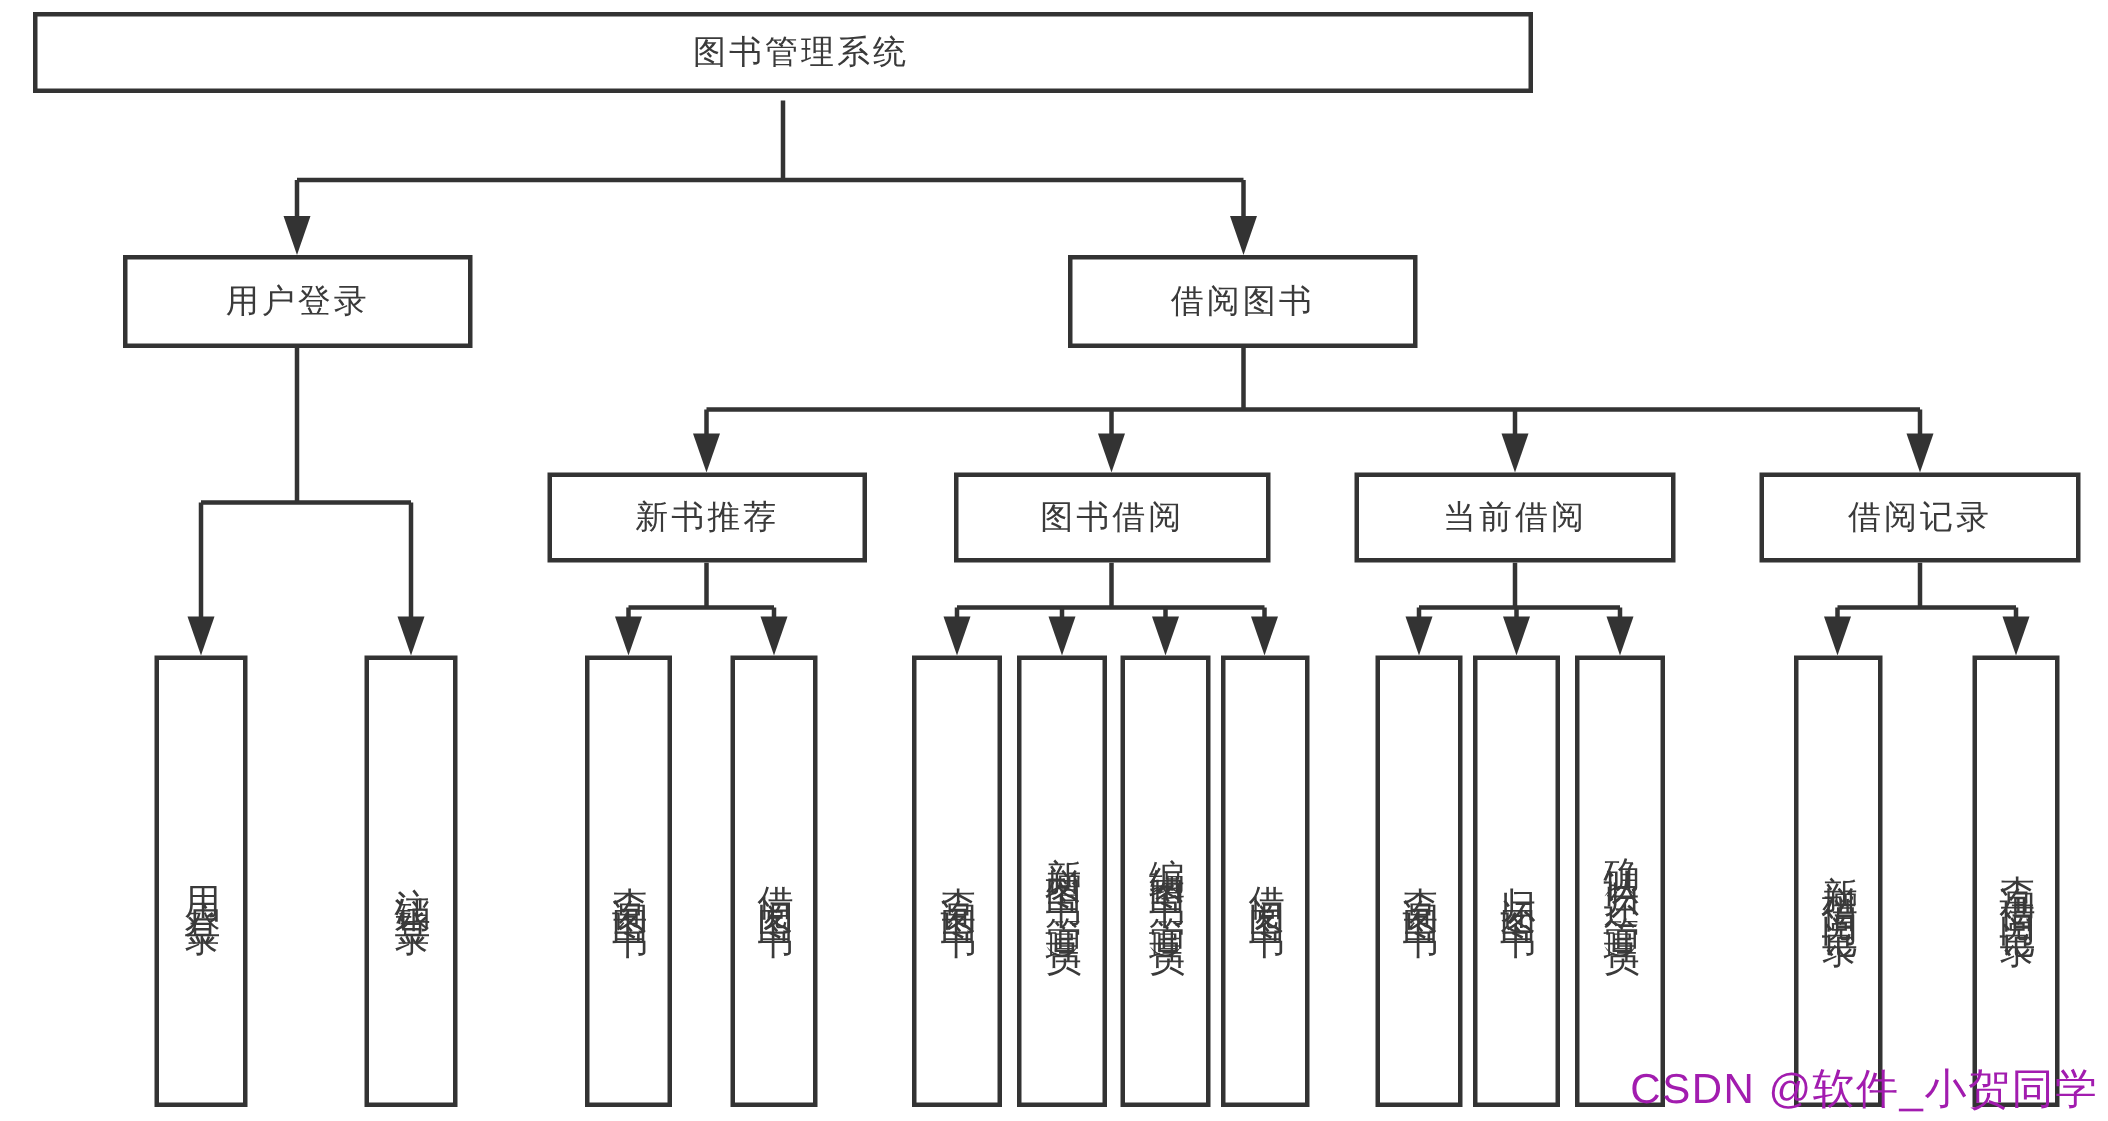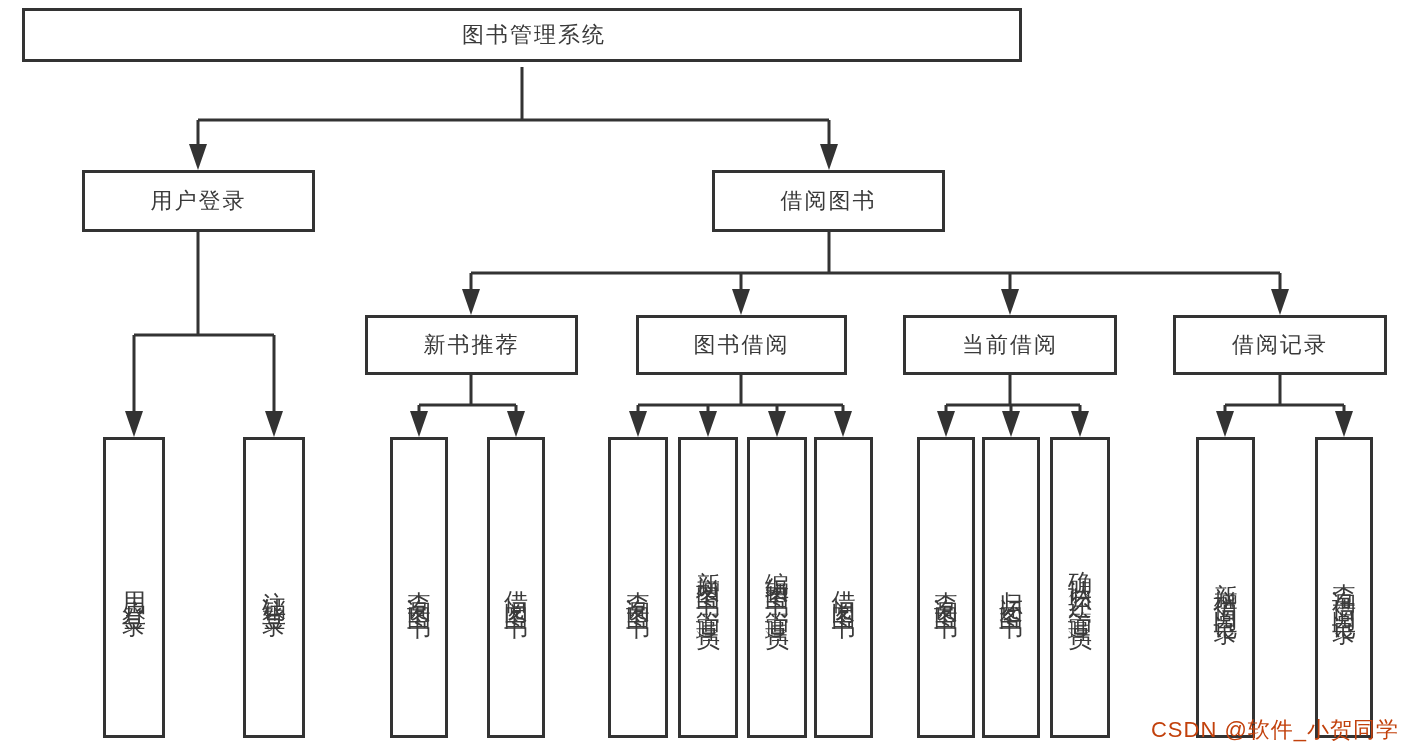--- a/index.html
+++ b/index.html
@@ -60,22 +60,22 @@
   .l-3d { left: 814px;  width: 59px; }
   .l-4a { left: 917px;  width: 58px; }
   .l-4b { left: 982px;  width: 58px; }
   .l-4c { left: 1050px; width: 60px; }
   .l-5a { left: 1196px; width: 59px; }
   .l-5b { left: 1315px; width: 58px; }
   .watermark {
     position: absolute;
     right: 6px;
     bottom: 2px;
-    font-size: 22px;
-    color: #c2410c;
+    font-size: 28px;
+    color: #a21caf;
     letter-spacing: 1px;
     z-index: 10;
     white-space: nowrap;
   }
 </style>
 </head>
 <body>
 
 <div class="canvas">
 

